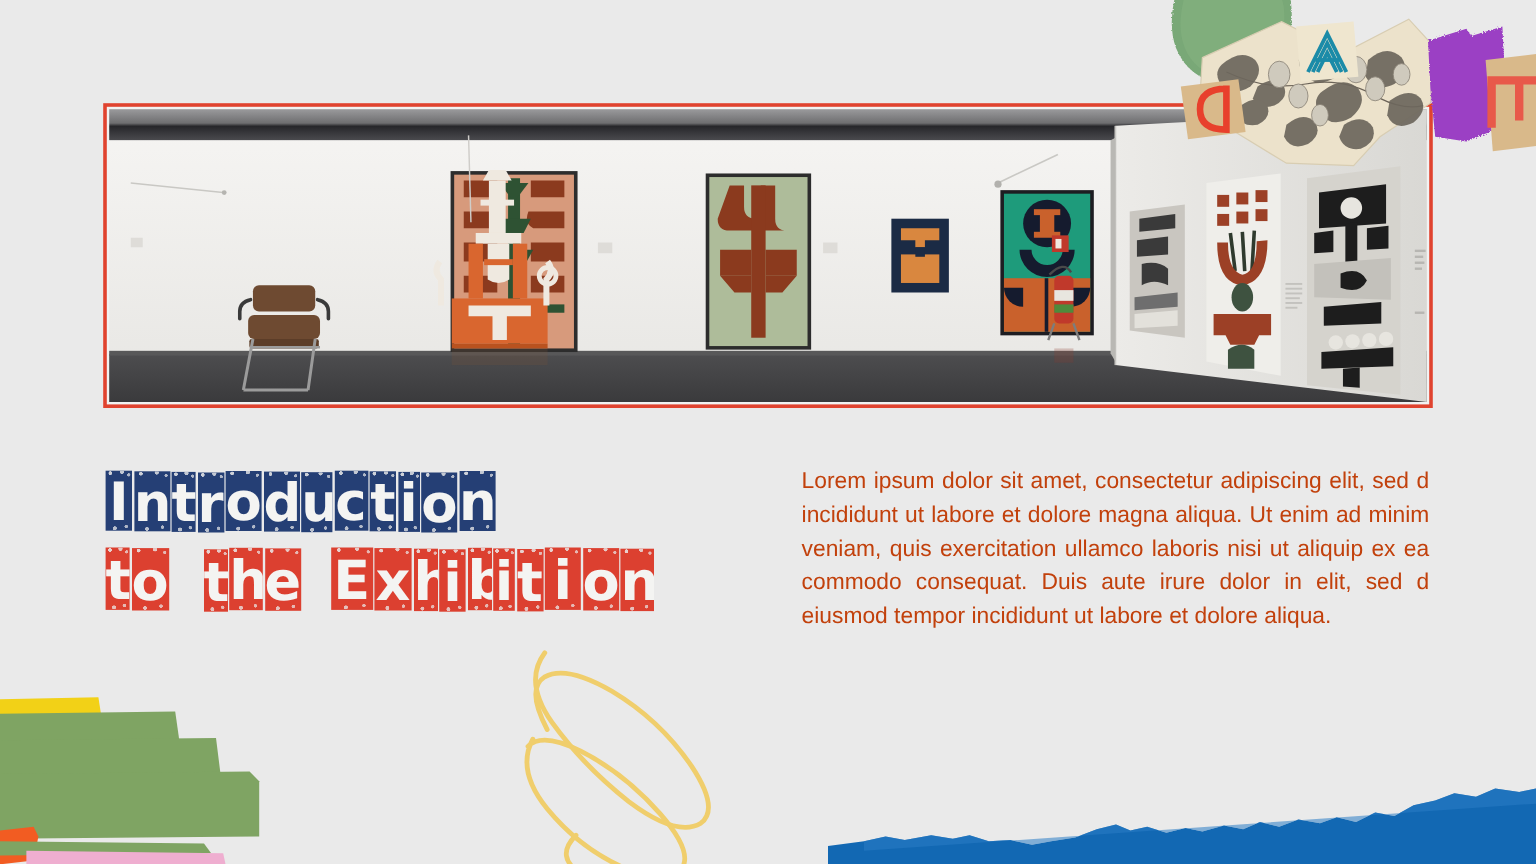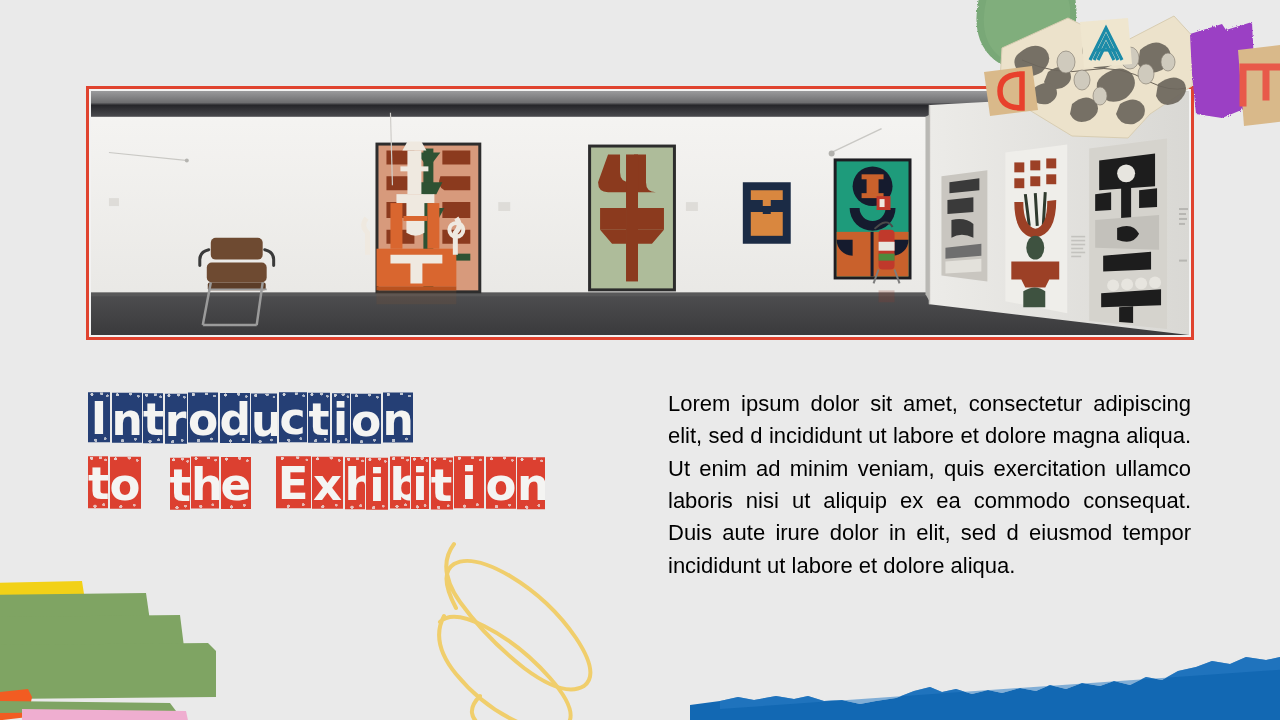--- a/index.html
+++ b/index.html
@@ -56,23 +56,23 @@
     background:#dc4030;
     font-size:45px; height:52px; padding-top:5px;
   }
   .tile.space { background:transparent !important; }
   .tile.space::after { display:none; }
 
   
   #body-copy {
     position:absolute;
     left:668px; top:388px; width:523px;
-    font-size:22px;
+    font-size:19px;
     line-height:1.47;
-    color:#000000;
+    color:#c2410c;
     text-align:justify;
     text-justify:inter-word;
     z-index:11;
   }
 
   
   .decor { position:absolute; z-index:8; }
   #collage-top-right { left:960px; top:-12px; width:330px; height:185px; z-index:20; }
   #collage-bottom-left { left:-10px; top:555px; width:280px; height:175px; }
   #scribble { left:432px; top:538px; width:280px; height:190px; z-index:7; }

